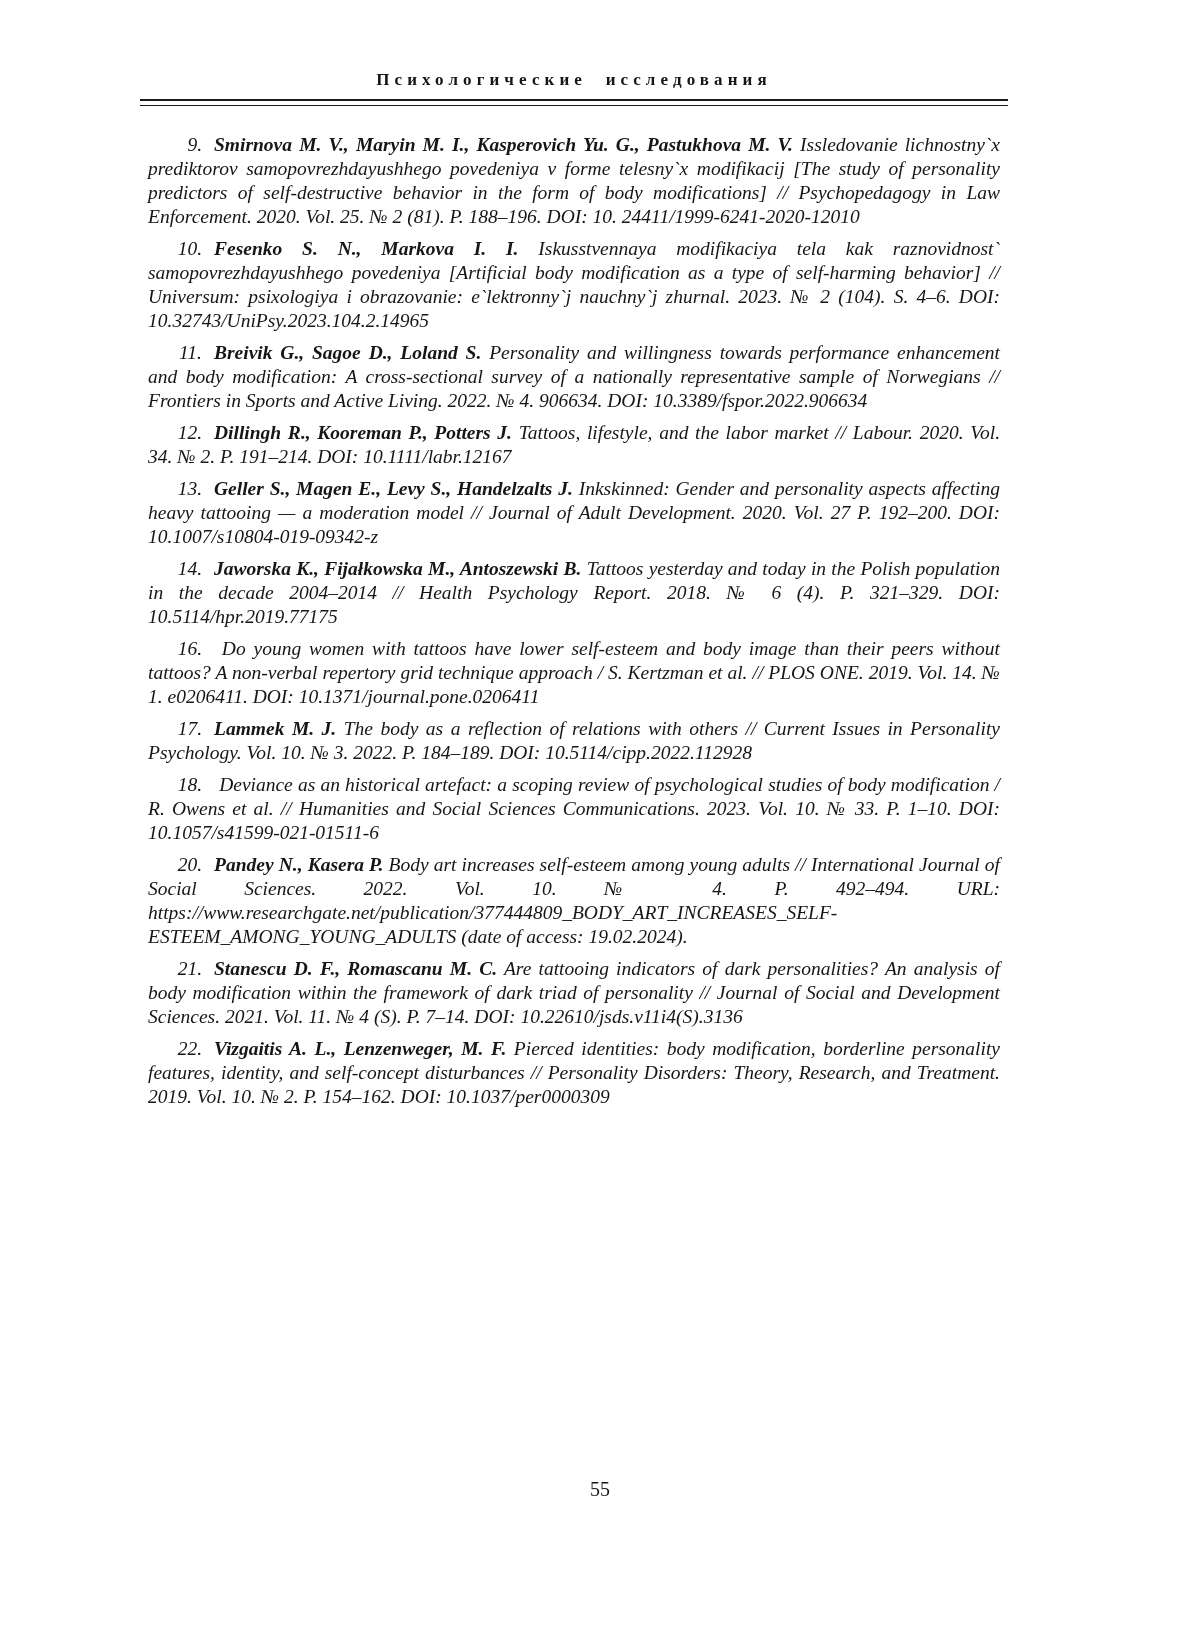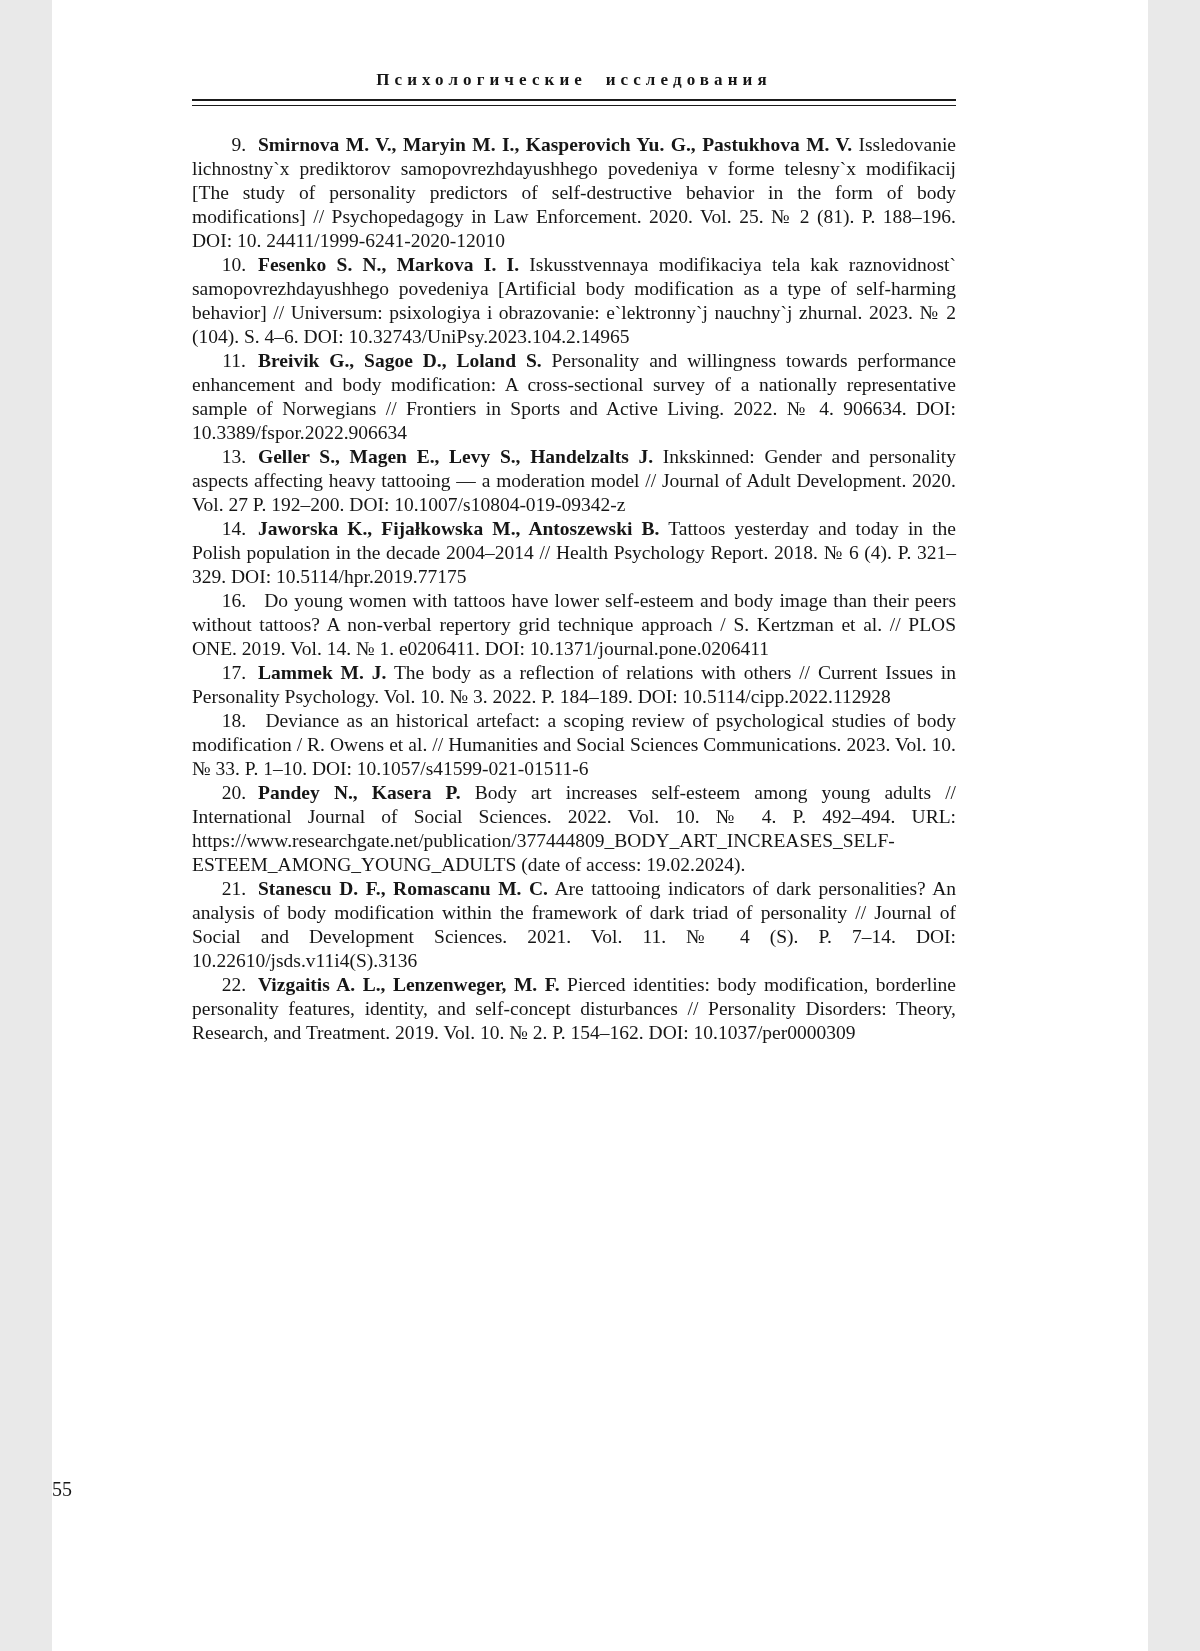--- a/index.html
+++ b/index.html
@@ -1,35 +1,35 @@
 <!DOCTYPE html>
 <html><head>
 <meta charset="utf-8">
 <style>
   html,body{margin:0;padding:0;background:#e9e9e9;}
   .page{
-    width:1096px;height:1651px;background:#ffffff;position:relative;
+    width:1200px;height:1651px;background:#ffffff;position:relative;
     font-family:"Liberation Serif", serif;color:#161616;box-sizing:border-box;
     margin:0 auto;overflow:hidden;
   }
   .content{padding:70px 192px 0 140px;}
   .journal-title{
     text-align:center;font-weight:bold;font-size:17px;
     letter-spacing:0.30em;word-spacing:0.55em;margin:0;white-space:nowrap;
   }
   .double-rule{
     margin-top:9px;height:4px;
     border-top:2.5px solid #1b1b1b;border-bottom:1.5px solid #1b1b1b;
   }
   .refs{margin-top:27px;font-size:19.5px;line-height:24px;text-align:justify;}
-  .ref{margin:0;text-indent:22px;}
+  .ref{margin:8px;text-indent:22px;font-style:italic;}
   .ref-num{display:inline-block;min-width:32px;text-align:right;text-indent:0;padding-right:12px;}
   .ref-authors{font-weight:bold;}
   .page-number{
-    position:absolute;left:0;right:0;top:1478px;text-align:left;font-size:20px;
+    position:absolute;left:0;right:0;top:1478px;text-align:center;font-size:20px;
   }
 </style>
 </head>
 <body>
 
 <div class="page">
   <div class="content">
 
     <h1 class="journal-title">Психологические исследования</h1>
     <div class="double-rule"></div>
@@ -38,20 +38,22 @@
 
       <p class="ref"><span class="ref-num">9.</span><b class="ref-authors">Smirnova M. V., Maryin M. I., Kasperovich Yu. G., Pastukhova M. V.</b>
         <span class="ref-text">Issledovanie lichnostny`x prediktorov samopovrezhdayushhego povedeniya v forme telesny`x modifikacij [The study of personality predictors of self-destructive behavior in the form of body modifications] // Psychopedagogy in Law Enforcement. 2020. Vol. 25. № 2 (81). P. 188–196. DOI: 10. 24411/1999-6241-2020-12010</span></p>
 
       <p class="ref"><span class="ref-num">10.</span><b class="ref-authors">Fesenko S. N., Markova I. I.</b>
         <span class="ref-text">Iskusstvennaya modifikaciya tela kak raznovidnost` samopovrezhdayushhego povedeniya [Artificial body modification as a type of self-harming behavior] // Universum: psixologiya i obrazovanie: e`lektronny`j nauchny`j zhurnal. 2023. № 2 (104). S. 4–6. DOI: 10.32743/UniPsy.2023.104.2.14965</span></p>
 
       <p class="ref"><span class="ref-num">11.</span><b class="ref-authors">Breivik G., Sagoe D., Loland S.</b>
         <span class="ref-text">Personality and willingness towards performance enhancement and body modification: A cross-sectional survey of a nationally representative sample of Norwegians // Frontiers in Sports and Active Living. 2022. № 4. 906634. DOI: 10.3389/fspor.2022.906634</span></p>
 
+      <p class="ref"><span class="ref-num">12.</span><b class="ref-authors">Dillingh R., Kooreman P., Potters J.</b>
+        <span class="ref-text">Tattoos, lifestyle, and the labor market // Labour. 2020. Vol. 34. № 2. P. 191–214. DOI: 10.1111/labr.12167</span></p>
 
       <p class="ref"><span class="ref-num">13.</span><b class="ref-authors">Geller S., Magen E., Levy S., Handelzalts J.</b>
         <span class="ref-text">Inkskinned: Gender and personality aspects affecting heavy tattooing — a moderation model // Journal of Adult Development. 2020. Vol. 27 P. 192–200. DOI: 10.1007/s10804-019-09342-z</span></p>
 
       <p class="ref"><span class="ref-num">14.</span><b class="ref-authors">Jaworska K., Fijałkowska M., Antoszewski B.</b>
         <span class="ref-text">Tattoos yesterday and today in the Polish population in the decade 2004–2014 // Health Psychology Report. 2018. № 6 (4). P. 321–329. DOI: 10.5114/hpr.2019.77175</span></p>
 
 
       <p class="ref"><span class="ref-num">16.</span><b class="ref-authors"></b>
         <span class="ref-text">Do young women with tattoos have lower self-esteem and body image than their peers without tattoos? A non-verbal repertory grid technique approach / S. Kertzman et al. // PLOS ONE. 2019. Vol. 14. № 1. e0206411. DOI: 10.1371/journal.pone.0206411</span></p>

